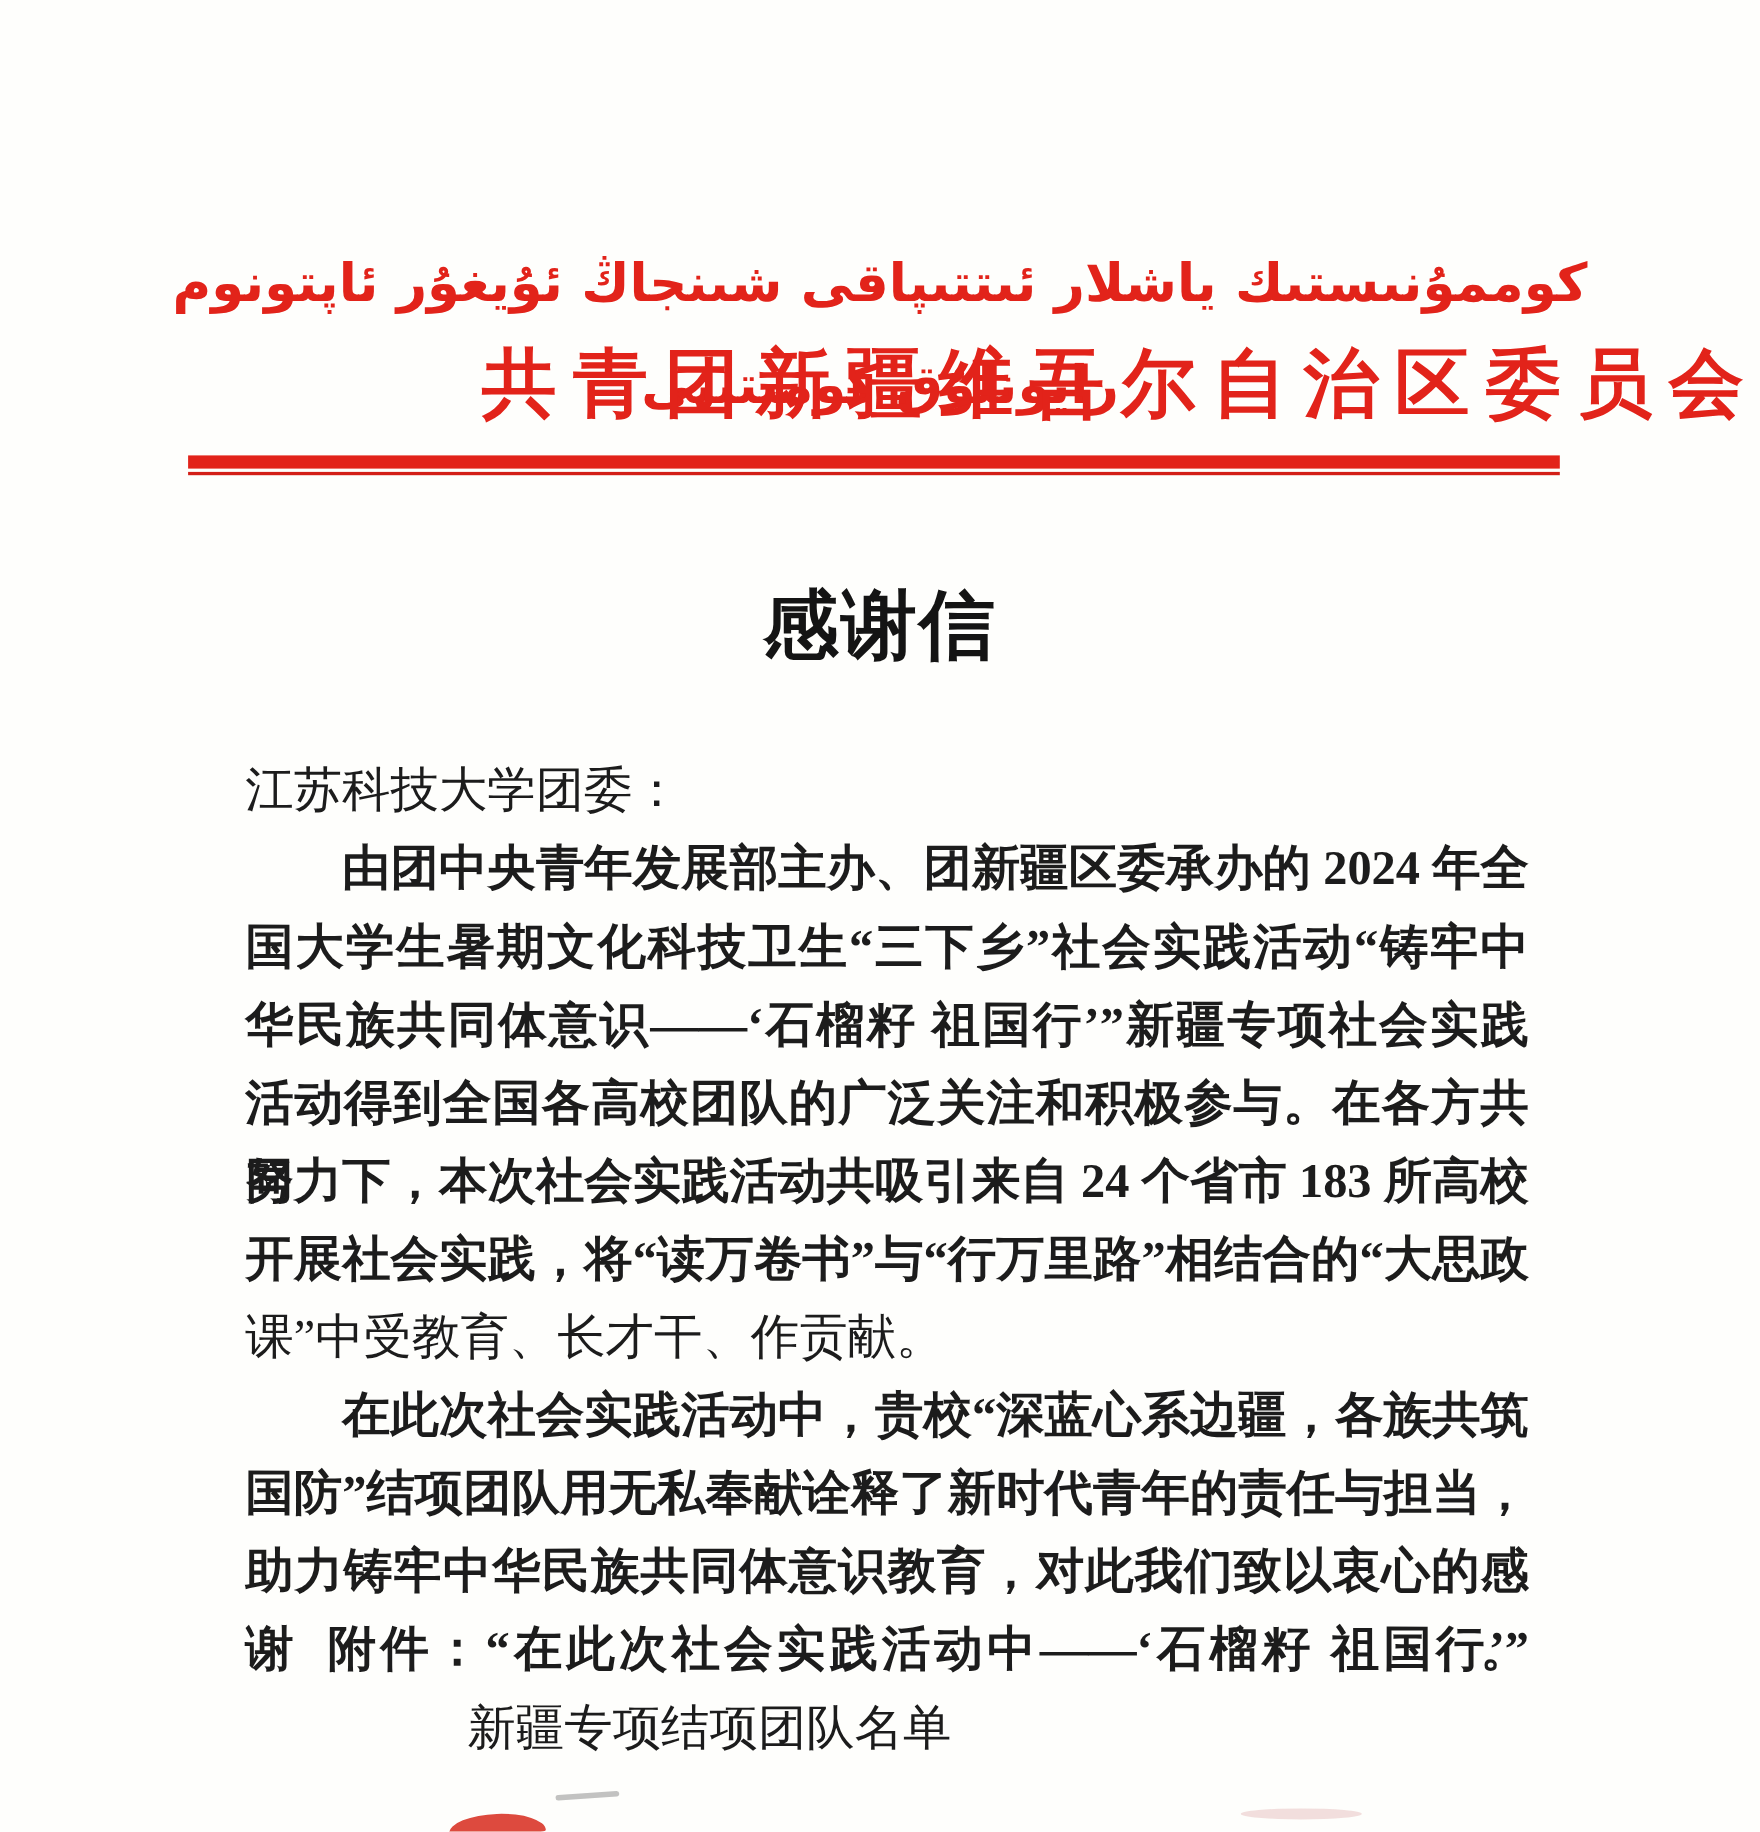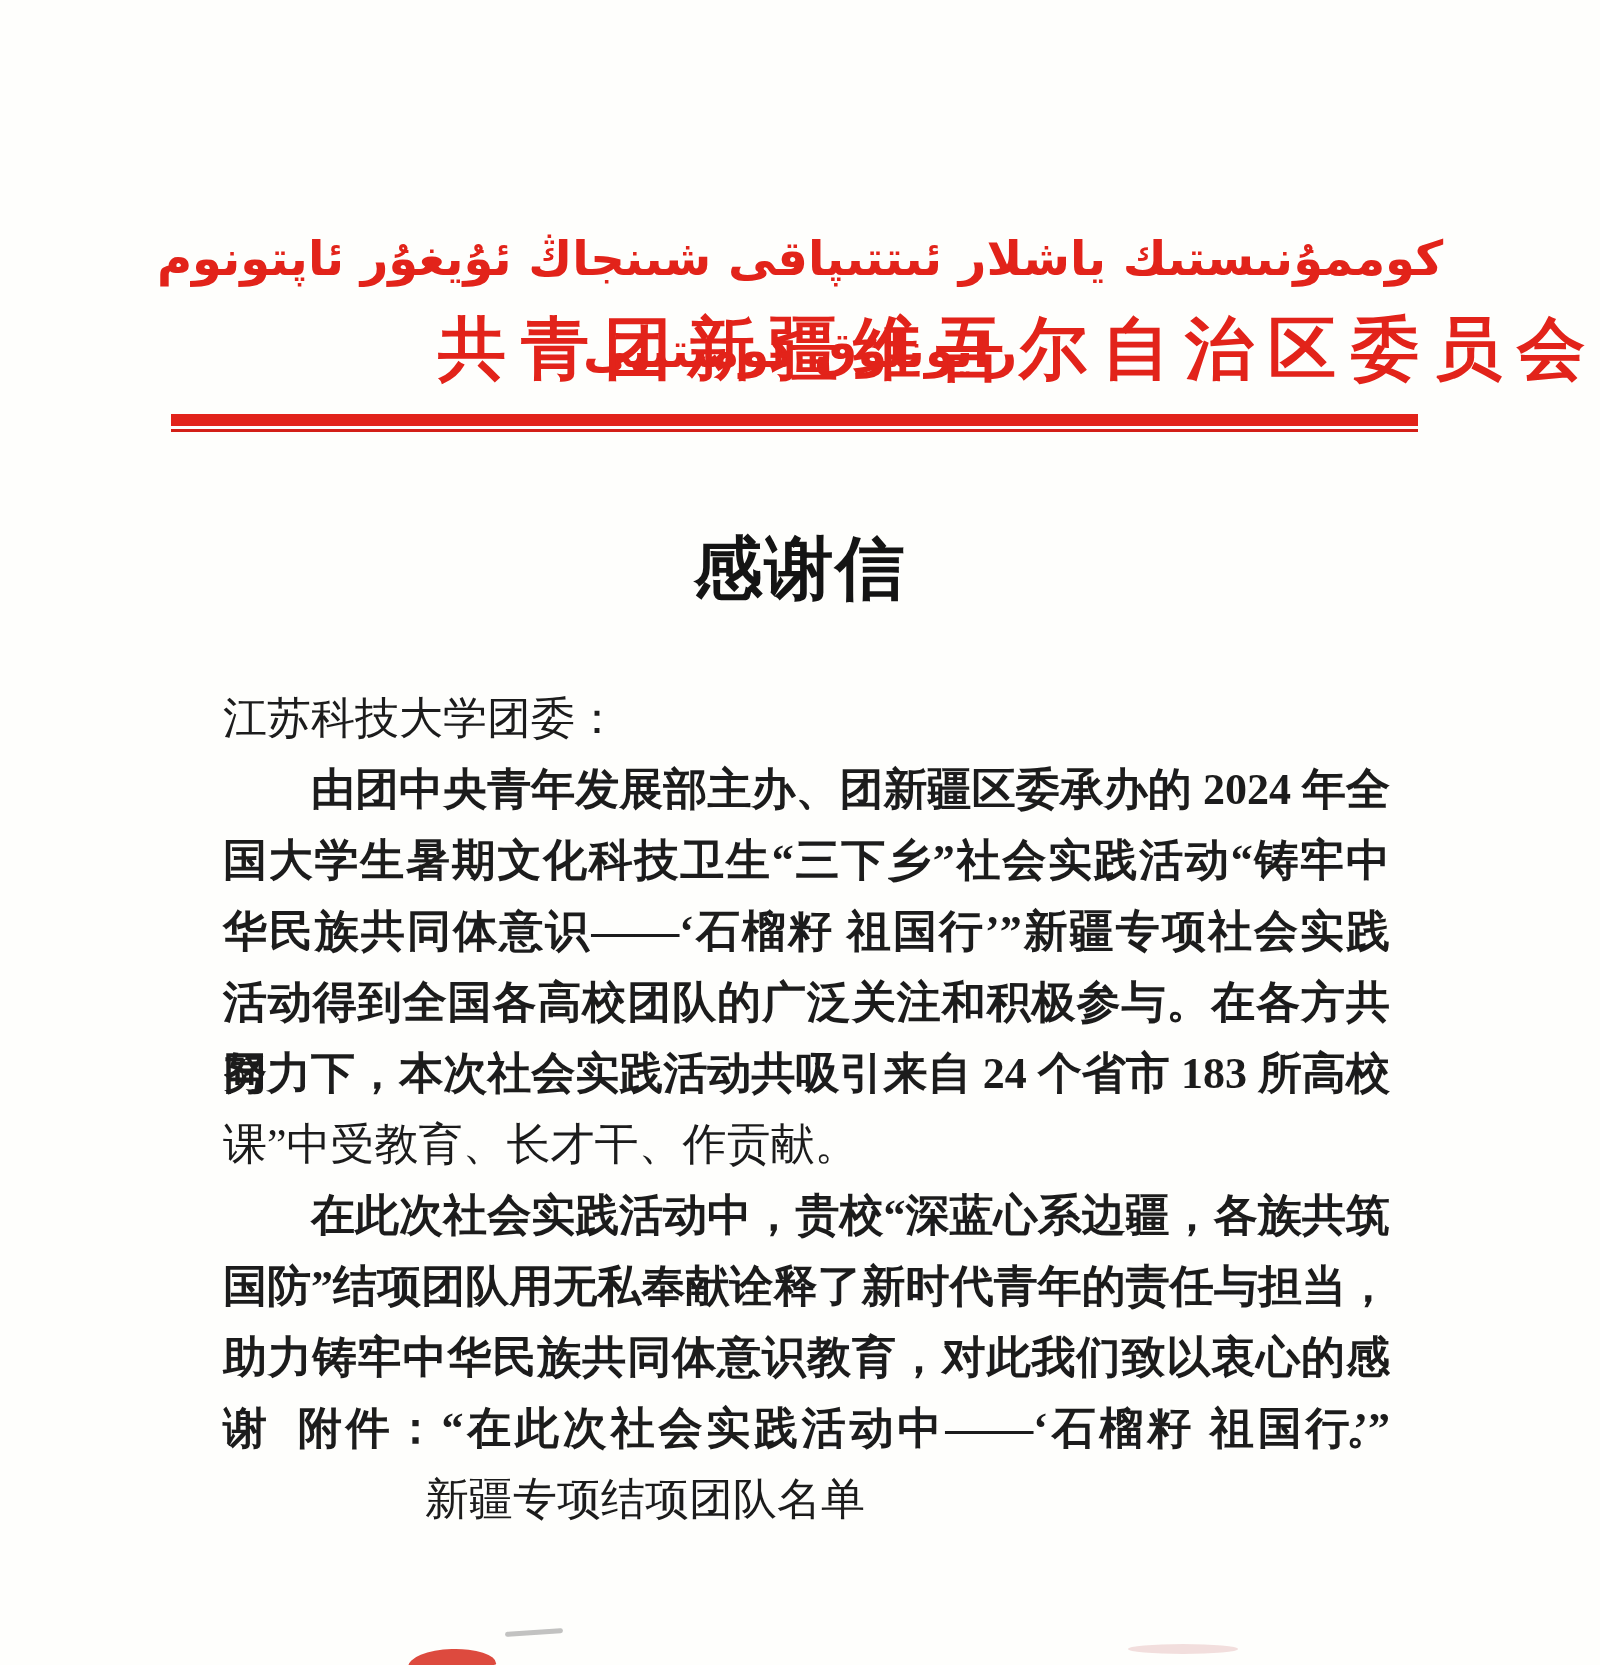--- a/index.html
+++ b/index.html
@@ -111,20 +111,21 @@
   <div class="stamp-smudge"></div>
   <div class="scan-dash"></div>
 
   <div class="body-block">
     <div class="line">江苏科技大学团委：</div>
     <div class="line just ind">由团中央青年发展部主办、团新疆区委承办的 2024 年全</div>
     <div class="line just">国大学生暑期文化科技卫生“三下乡”社会实践活动“铸牢中</div>
     <div class="line just">华民族共同体意识——‘石榴籽 祖国行’”新疆专项社会实践</div>
     <div class="line just">活动得到全国各高校团队的广泛关注和积极参与。在各方共同</div>
     <div class="line just">努力下，本次社会实践活动共吸引来自 24 个省市 183 所高校</div>
+    <div class="line just">开展社会实践，将“读万卷书”与“行万里路”相结合的“大思政</div>
     <div class="line">课”中受教育、长才干、作贡献。</div>
     <div class="line just ind">在此次社会实践活动中，贵校“深蓝心系边疆，各族共筑</div>
     <div class="line just">国防”结项团队用无私奉献诠释了新时代青年的责任与担当，</div>
     <div class="line just">助力铸牢中华民族共同体意识教育，对此我们致以衷心的感谢。</div>
     <div class="line just ind-sm">附件：“在此次社会实践活动中——‘石榴籽 祖国行’”</div>
     <div class="line ind-lg">新疆专项结项团队名单</div>
   </div>
 
 </div>
 

